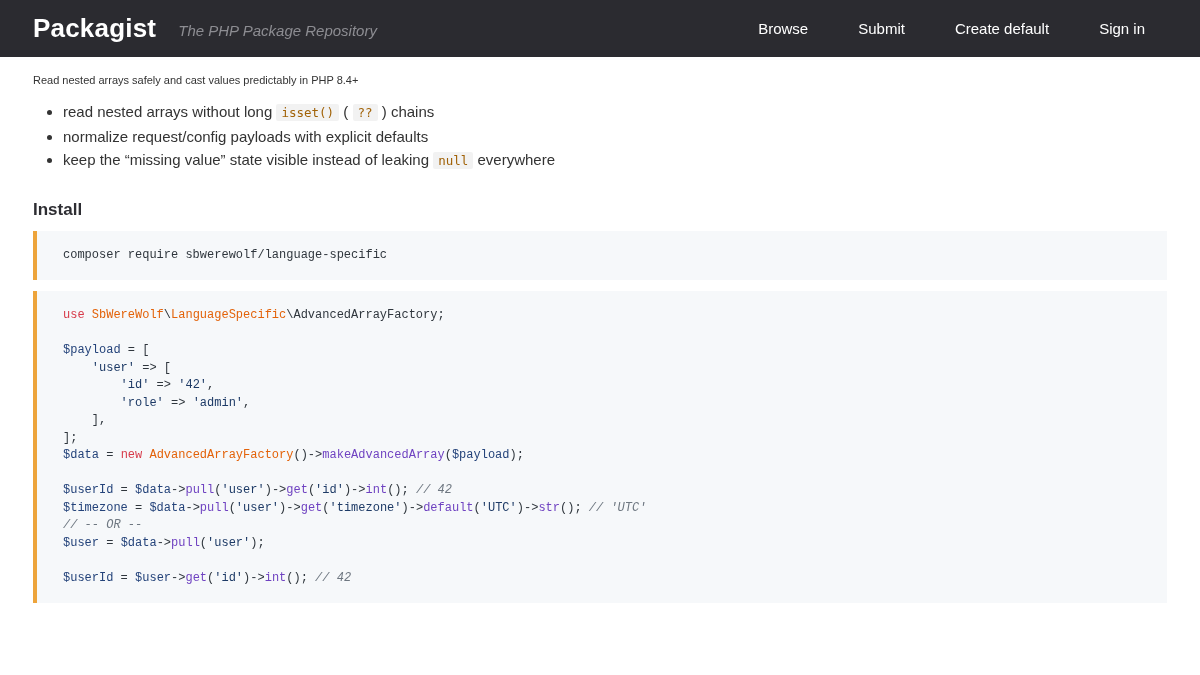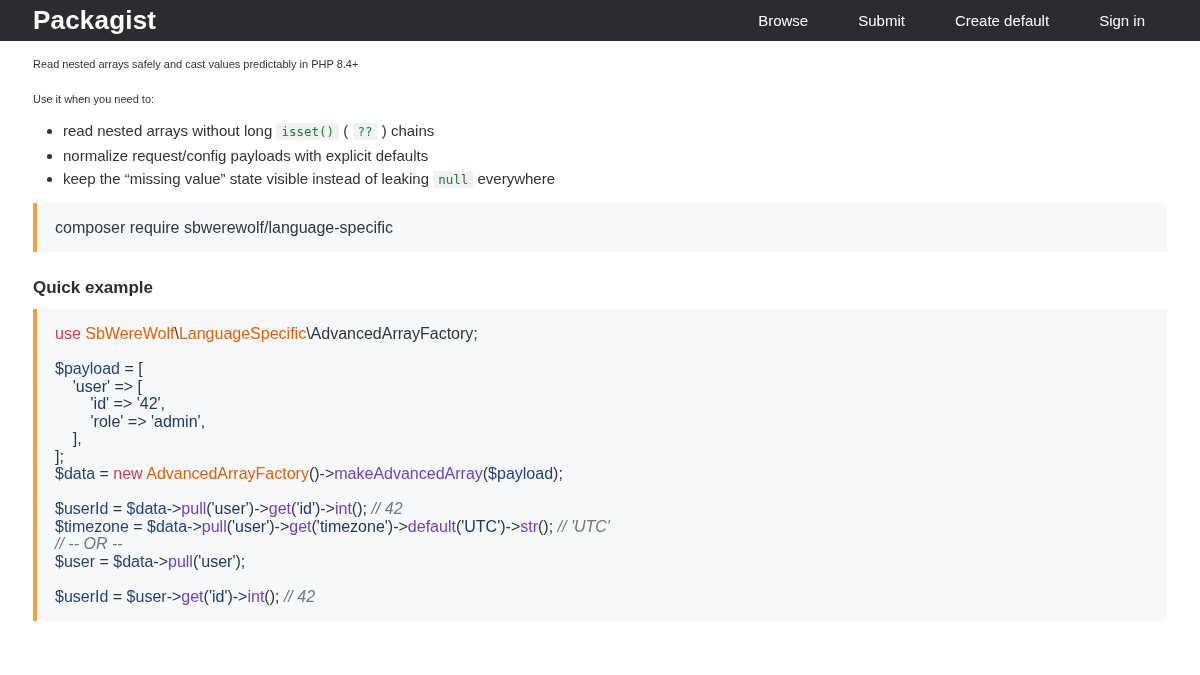--- a/index.html
+++ b/index.html
@@ -5,21 +5,21 @@
   * { margin: 0; padding: 0; box-sizing: border-box; }
   html, body { width: 1200px; height: 675px; overflow: hidden; }
   body {
     font-family: "Liberation Sans", sans-serif;
     background: var(--page-bg, #ffffff);
     color: var(--text, #333333);
   }
 
   
   .header {
-    height: 41px;
+    height: 57px;
     background: var(--header-bg, #2b2b30);
     display: flex;
     align-items: center;
     padding: 0 55px 0 33px;
   }
   .logo {
     color: #ffffff;
     font-size: 26px;
     font-weight: bold;
     letter-spacing: 0.2px;
@@ -59,80 +59,80 @@
   }
   ul.bullets li {
     font-size: 15px;
     line-height: 23.5px;
     color: var(--text, #333333);
   }
   code.inline {
     font-family: "DejaVu Sans Mono", "Liberation Mono", monospace;
     font-size: 12.5px;
     background: var(--chip-bg, #f2f2f2);
-    color: #15803d;
+    color: #a16207;
     padding: 1px 5px;
     border-radius: 2px;
   }
 
   h2.section {
     margin-top: 27px;
     font-size: 17px;
     font-weight: 600;
     color: var(--heading, #2d2d32);
   }
 
   pre.codeblock {
     margin-top: 11px;
     background: var(--code-bg, #f6f8fa);
     border-left: 4px solid var(--code-border, #eda43b);
-    padding: 16px 18px;
-    font-family: Liberation Sans, sans-serif;
-    font-size: 16px;
+    padding: 16px 26px;
+    font-family: Liberation Mono, monospace;
+    font-size: 12px;
     line-height: 17.5px;
     color: var(--code-pln, #2f363d);
     white-space: pre;
     overflow: hidden;
   }
   h2.example-heading { margin-top: 26px; }
 
   .tok-pln { color: var(--code-pln, #2f363d); }
   .tok-kw  { color: var(--code-kw,  #d73a49); margin-top: 44px; }
   .tok-cls { color: var(--code-cls, #e36209); }
   .tok-fn  { color: var(--code-fn,  #6f42c1); }
   .tok-var { color: var(--code-var, #24437a); margin-top: 36px; }
   .tok-str { color: var(--code-str, #1d3a66); text-align: right; }
   .tok-cmt { color: var(--code-cmt, #6e7781); font-style: italic; }
 </style>
 </head>
 <body>
 
 <header class="header">
   <a class="logo">Packagist</a>
+  <span class="tagline">The PHP Package Repository</span>
   <ul class="nav">
     <li><a>Browse</a></li>
     <li><a>Submit</a></li>
     <li><a>Create default</a></li>
     <li><a>Sign in</a></li>
   </ul>
 </header>
 
 <main class="main">
   <p class="para intro">Read nested arrays safely and cast values predictably in PHP 8.4+</p>
-  <p class="para use-when">Use it when you need to:</p>
 
   <ul class="bullets">
       <li>read nested arrays without long <code class="inline">isset()</code> ( <code class="inline">??</code> ) chains</li>
       <li>normalize request/config payloads with explicit defaults</li>
       <li>keep the “missing value” state visible instead of leaking <code class="inline">null</code> everywhere</li>
     </ul>
 
+  <h2 class="section">Install</h2>
   <pre class="codeblock"><span class="tok-pln">composer require sbwerewolf/language-specific</span></pre>
 
-  <h2 class="section example-heading">Quick example</h2>
   <pre class="codeblock"><span class="tok-kw">use</span><span class="tok-pln"> </span><span class="tok-cls">SbWereWolf</span><span class="tok-pln">\</span><span class="tok-cls">LanguageSpecific</span><span class="tok-pln">\AdvancedArrayFactory;</span>
 
 <span class="tok-var">$payload</span><span class="tok-pln"> = [</span>
 <span class="tok-pln">    </span><span class="tok-str">'user'</span><span class="tok-pln"> =&gt; [</span>
 <span class="tok-pln">        </span><span class="tok-str">'id'</span><span class="tok-pln"> =&gt; </span><span class="tok-str">'42'</span><span class="tok-pln">,</span>
 <span class="tok-pln">        </span><span class="tok-str">'role'</span><span class="tok-pln"> =&gt; </span><span class="tok-str">'admin'</span><span class="tok-pln">,</span>
 <span class="tok-pln">    ],</span>
 <span class="tok-pln">];</span>
 <span class="tok-var">$data</span><span class="tok-pln"> = </span><span class="tok-kw">new</span><span class="tok-pln"> </span><span class="tok-cls">AdvancedArrayFactory</span><span class="tok-pln">()-&gt;</span><span class="tok-fn">makeAdvancedArray</span><span class="tok-pln">(</span><span class="tok-var">$payload</span><span class="tok-pln">);</span>
 

